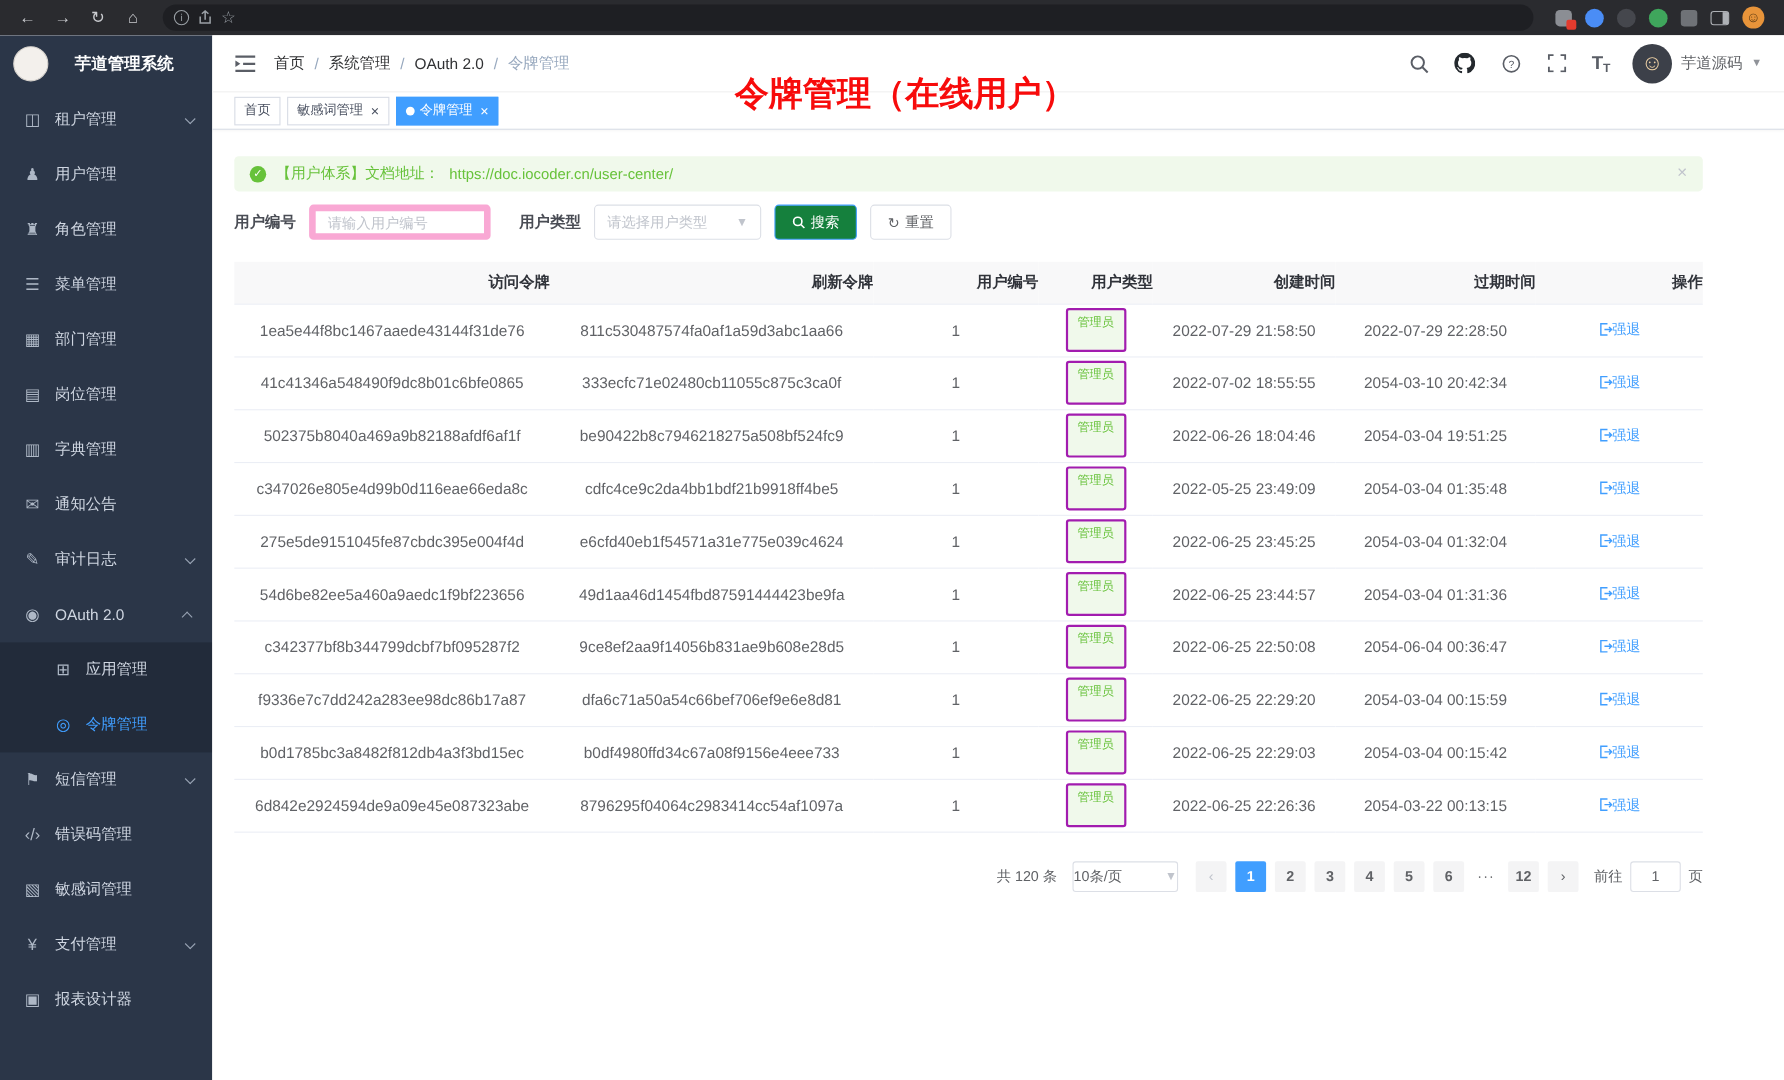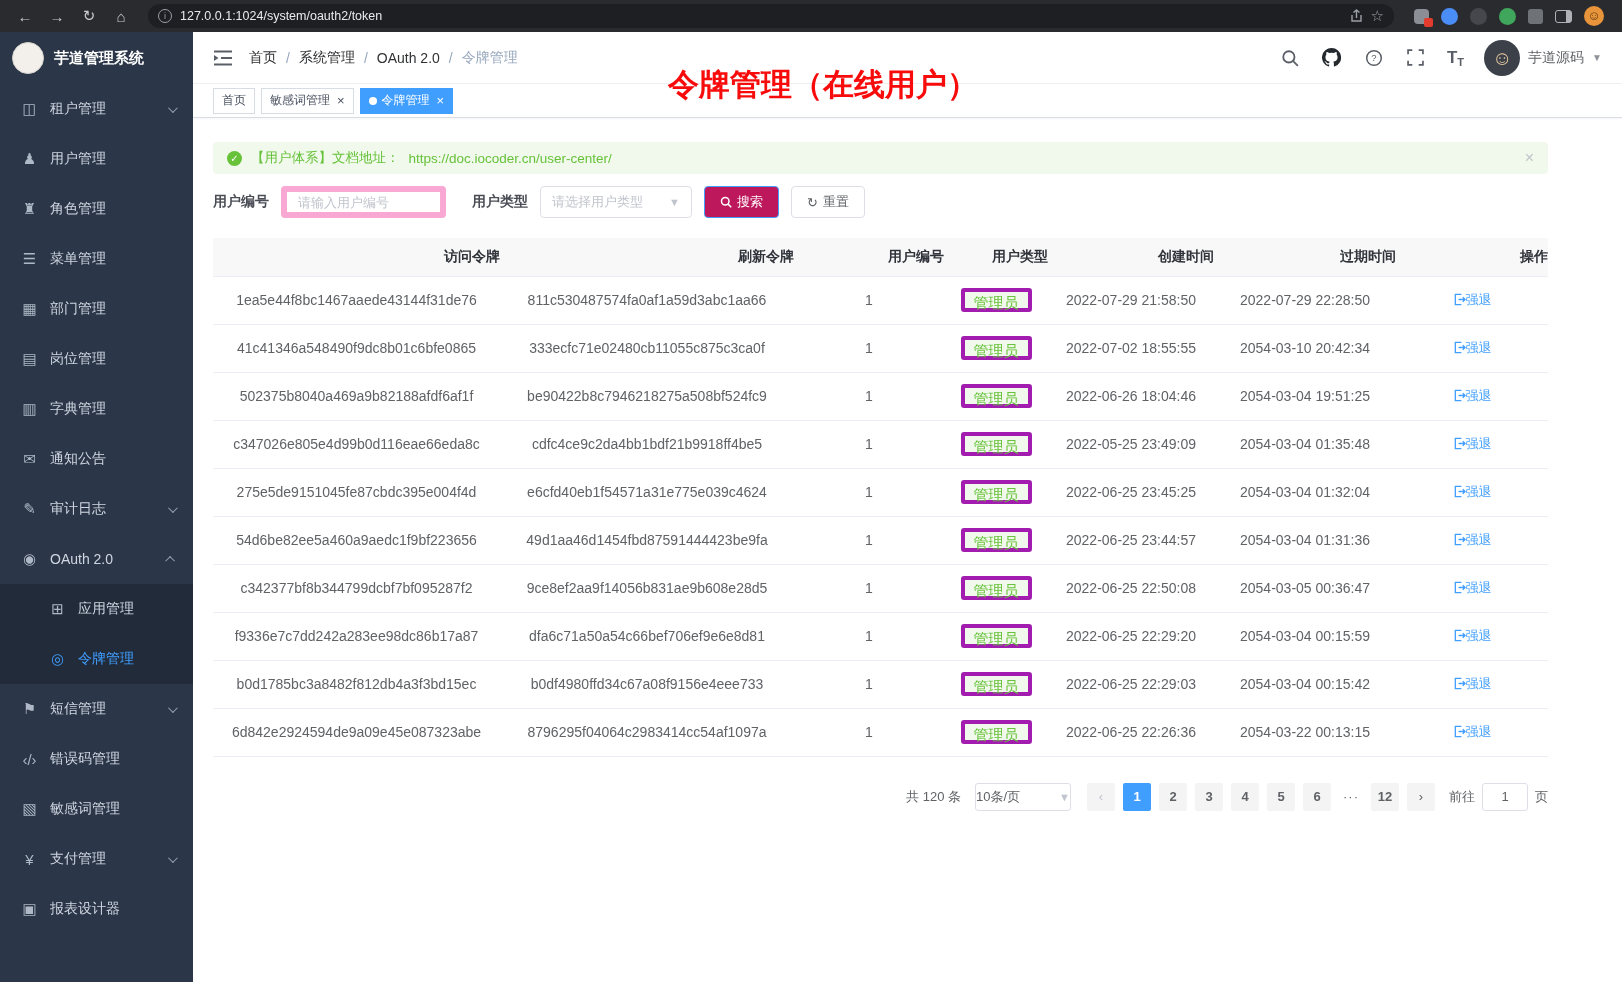--- a/index.html
+++ b/index.html
@@ -17,21 +17,21 @@
   .ext-dot{width:17px;height:17px;border-radius:50%;position:relative;cursor:pointer}
   .ext-sq{width:15px;height:15px;border-radius:4px;background:#8b8e94;position:relative;cursor:pointer}
   .badge{position:absolute;right:-4px;bottom:-3px;width:9px;height:9px;border-radius:2px;background:#e33b2e}
   .panel-ic{width:17px;height:13px;border:1.5px solid #aeb1b6;border-radius:3px;position:relative;cursor:pointer}
   .panel-ic::after{content:"";position:absolute;right:0;top:0;bottom:0;width:5px;background:#aeb1b6}
   .br-avatar{width:20px;height:20px;border-radius:50%;background:#e8943a;color:#5c3a12;font-size:13px;line-height:20px;text-align:center;cursor:pointer}
 
   
   .app{display:flex;height:950px;overflow:hidden}
   .sidebar{width:193px;background:#2b3648;flex:none;display:flex;flex-direction:column;overflow:hidden}
-  .logo{height:52px;display:flex;align-items:center;gap:10px;padding:0 12px;flex:none}
+  .logo{height:52px;display:flex;align-items:center;gap:24px;padding:0 12px;flex:none}
   .logo-avatar{width:32px;height:32px;border-radius:50%;background:#f3f0ec;border:1px solid #d8d4ce;flex:none}
   .logo-title{color:#fff;font-size:15px;font-weight:700;white-space:nowrap}
   .menu{flex:1;overflow:hidden}
   .menu-item,.submenu-item{display:flex;align-items:center;height:50px;padding:0 18px 0 20px;color:#cfd6e1;font-size:14px;cursor:pointer;white-space:nowrap}
   .submenu{background:#222b3a}
   .submenu-item{padding-left:48px}
   .mi-icon{width:19px;margin-right:11px;font-size:15px;text-align:center;color:#aeb8c6;flex:none}
   .menu-item.active,.submenu-item.active,.menu-item.active .mi-icon,.submenu-item.active .mi-icon{color:#409eff}
   .chev{margin-left:auto;width:7px;height:7px;border-right:1.5px solid #98a3b3;border-bottom:1.5px solid #98a3b3;flex:none}
   .chev.down{transform:rotate(45deg) translateY(-2px)}
@@ -72,27 +72,27 @@
 
   .filters{display:flex;align-items:center;margin-top:12px}
   .f-label{font-weight:700;color:#4a4d55;margin-right:12px;font-size:14px}
   .f-input{width:165px;height:32px;border:6px solid #f9a8d4;border-radius:4px;padding:0 11px;font-size:13px;color:#606266;outline:none}
   .f-input::placeholder{color:#c0c4cc}
   .gap{width:26px}
   .select-box{width:152px;height:32px;border:1px solid #dcdfe6;border-radius:4px;display:flex;align-items:center;padding:0 11px;cursor:pointer}
   .select-ph{color:#c0c4cc;font-size:13px}
   .select-caret{margin-left:auto;color:#c0c4cc;font-size:11px}
   .btn{height:32px;padding:0 15px;border-radius:4px;font-size:13px;display:flex;align-items:center;gap:5px;cursor:pointer;margin-left:12px}
-  .btn-primary{background:#be185d;border:1px solid #409eff;color:#fff}
+  .btn-primary{background:#15803d;border:1px solid #409eff;color:#fff}
   .btn-plain{background:#fff;border:1px solid #dcdfe6;color:#606266}
 
   table{width:100%;border-collapse:collapse;margin-top:20px;table-layout:fixed}
   th{height:38px;background:#f8f8f9;color:#30333a;font-weight:700;font-size:14px;border-bottom:1px solid #ebeef5;text-align:right}
   td{height:48px;color:#606266;font-size:14px;border-bottom:1px solid #ebeef5;text-align:center;white-space:nowrap;overflow:hidden}
-  .tag-success{display:inline-block;padding:0 9px;height:24px;line-height:22px;background:#f0f9eb;border:4px solid #a21caf;border-radius:3px;color:#67c23a;font-size:15px}
+  .tag-success{display:inline-block;padding:0 9px;height:40px;line-height:22px;background:#f0f9eb;border:2px solid #a21caf;border-radius:3px;color:#67c23a;font-size:11px}
   .action-link{color:#409eff;font-size:13px;display:inline-flex;align-items:center;gap:0;cursor:pointer;text-decoration:none}
   .action-ic{display:flex;align-items:center}
 
   .pagination{display:flex;align-items:center;justify-content:flex-end;margin-top:26px;color:#606266;font-size:13px}
   .pager-total{margin-right:14px;color:#606266}
   .size-select{width:96px;height:28px;border:1px solid #dcdfe6;border-radius:3px;display:flex;align-items:center;justify-content:center;gap:8px;cursor:pointer;margin-right:12px;font-size:13px;color:#606266}
   .pager-btn,.pager-num{min-width:28px;height:28px;background:#f4f4f5;border:none;border-radius:2px;color:#606266;font-size:13px;display:flex;align-items:center;justify-content:center;cursor:pointer;margin:0 4px;font-family:inherit}
   .pager-btn.disabled{color:#c0c4cc;cursor:default}
   .pager-num{font-weight:600;padding:0 5px}
   .pager-num.active{background:#409eff;color:#fff}
@@ -106,21 +106,20 @@
 </head>
 <body>
 
 <div class="browser">
   <span class="nav-btn">←</span>
   <span class="nav-btn">→</span>
   <span class="nav-btn">↻</span>
   <span class="nav-btn">⌂</span>
   <div class="url-pill">
     <span class="circle-i">i</span>
-    <span class="url-text">127.0.0.1:1024/system/oauth2/token</span>
     <span class="pill-ic">
       <svg width="13" height="14" viewBox="0 0 13 14">
           <path d="M6.5 1v8M3.5 3.5L6.5 1l3 2.5" fill="none" stroke="#9aa0a6" stroke-width="1.4"></path>
           <path d="M2 6v6h9V6" fill="none" stroke="#9aa0a6" stroke-width="1.4"></path>
         </svg>
     </span>
     <span class="pill-ic" style="font-size:15px">☆</span>
   </div>
   <div class="ext-row">
     <span class="ext-sq">
@@ -449,21 +448,21 @@
                   </span>
                   <span>强退</span>
                 </a></td>
             </tr>
             <tr>
               <td>c342377bf8b344799dcbf7bf095287f2</td>
               <td>9ce8ef2aa9f14056b831ae9b608e28d5</td>
               <td>1</td>
               <td><span class="tag-success">管理员</span></td>
               <td>2022-06-25 22:50:08</td>
-              <td>2054-03-05 00:36:47</td>
+              <td>2054-06-04 00:36:47</td>
               <td><a class="action-link">
                   <span class="action-ic">
                     <svg width="13" height="13" viewBox="0 0 14 14">
                       <path d="M9 1.5H2.5v11H9" fill="none" stroke="#409eff" stroke-width="1.4"></path>
                       <path d="M6 7h7M10.5 4.5L13 7l-2.5 2.5" fill="none" stroke="#409eff" stroke-width="1.4"></path>
                     </svg>
                   </span>
                   <span>强退</span>
                 </a></td>
             </tr>

